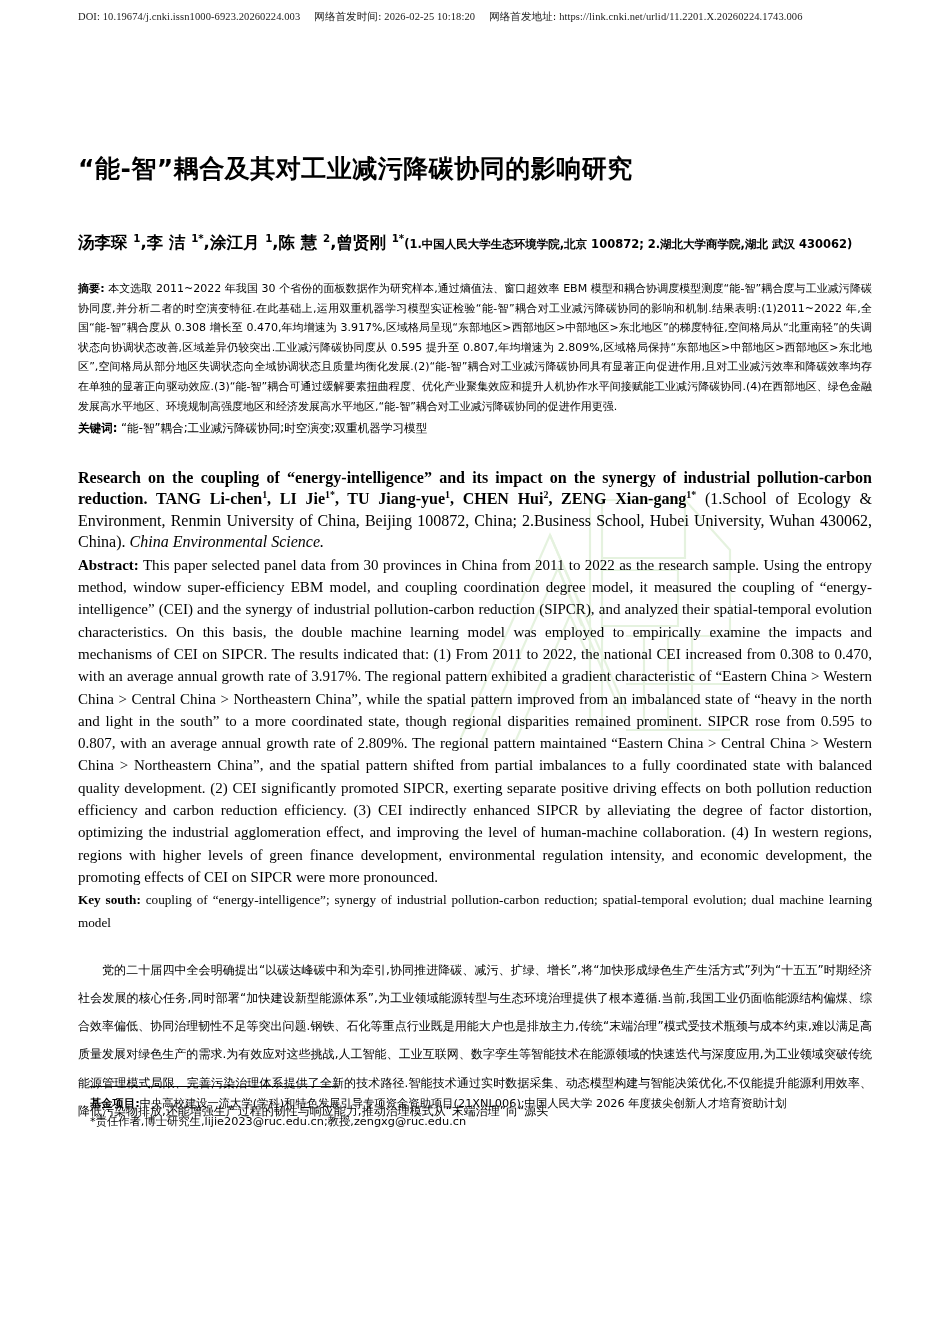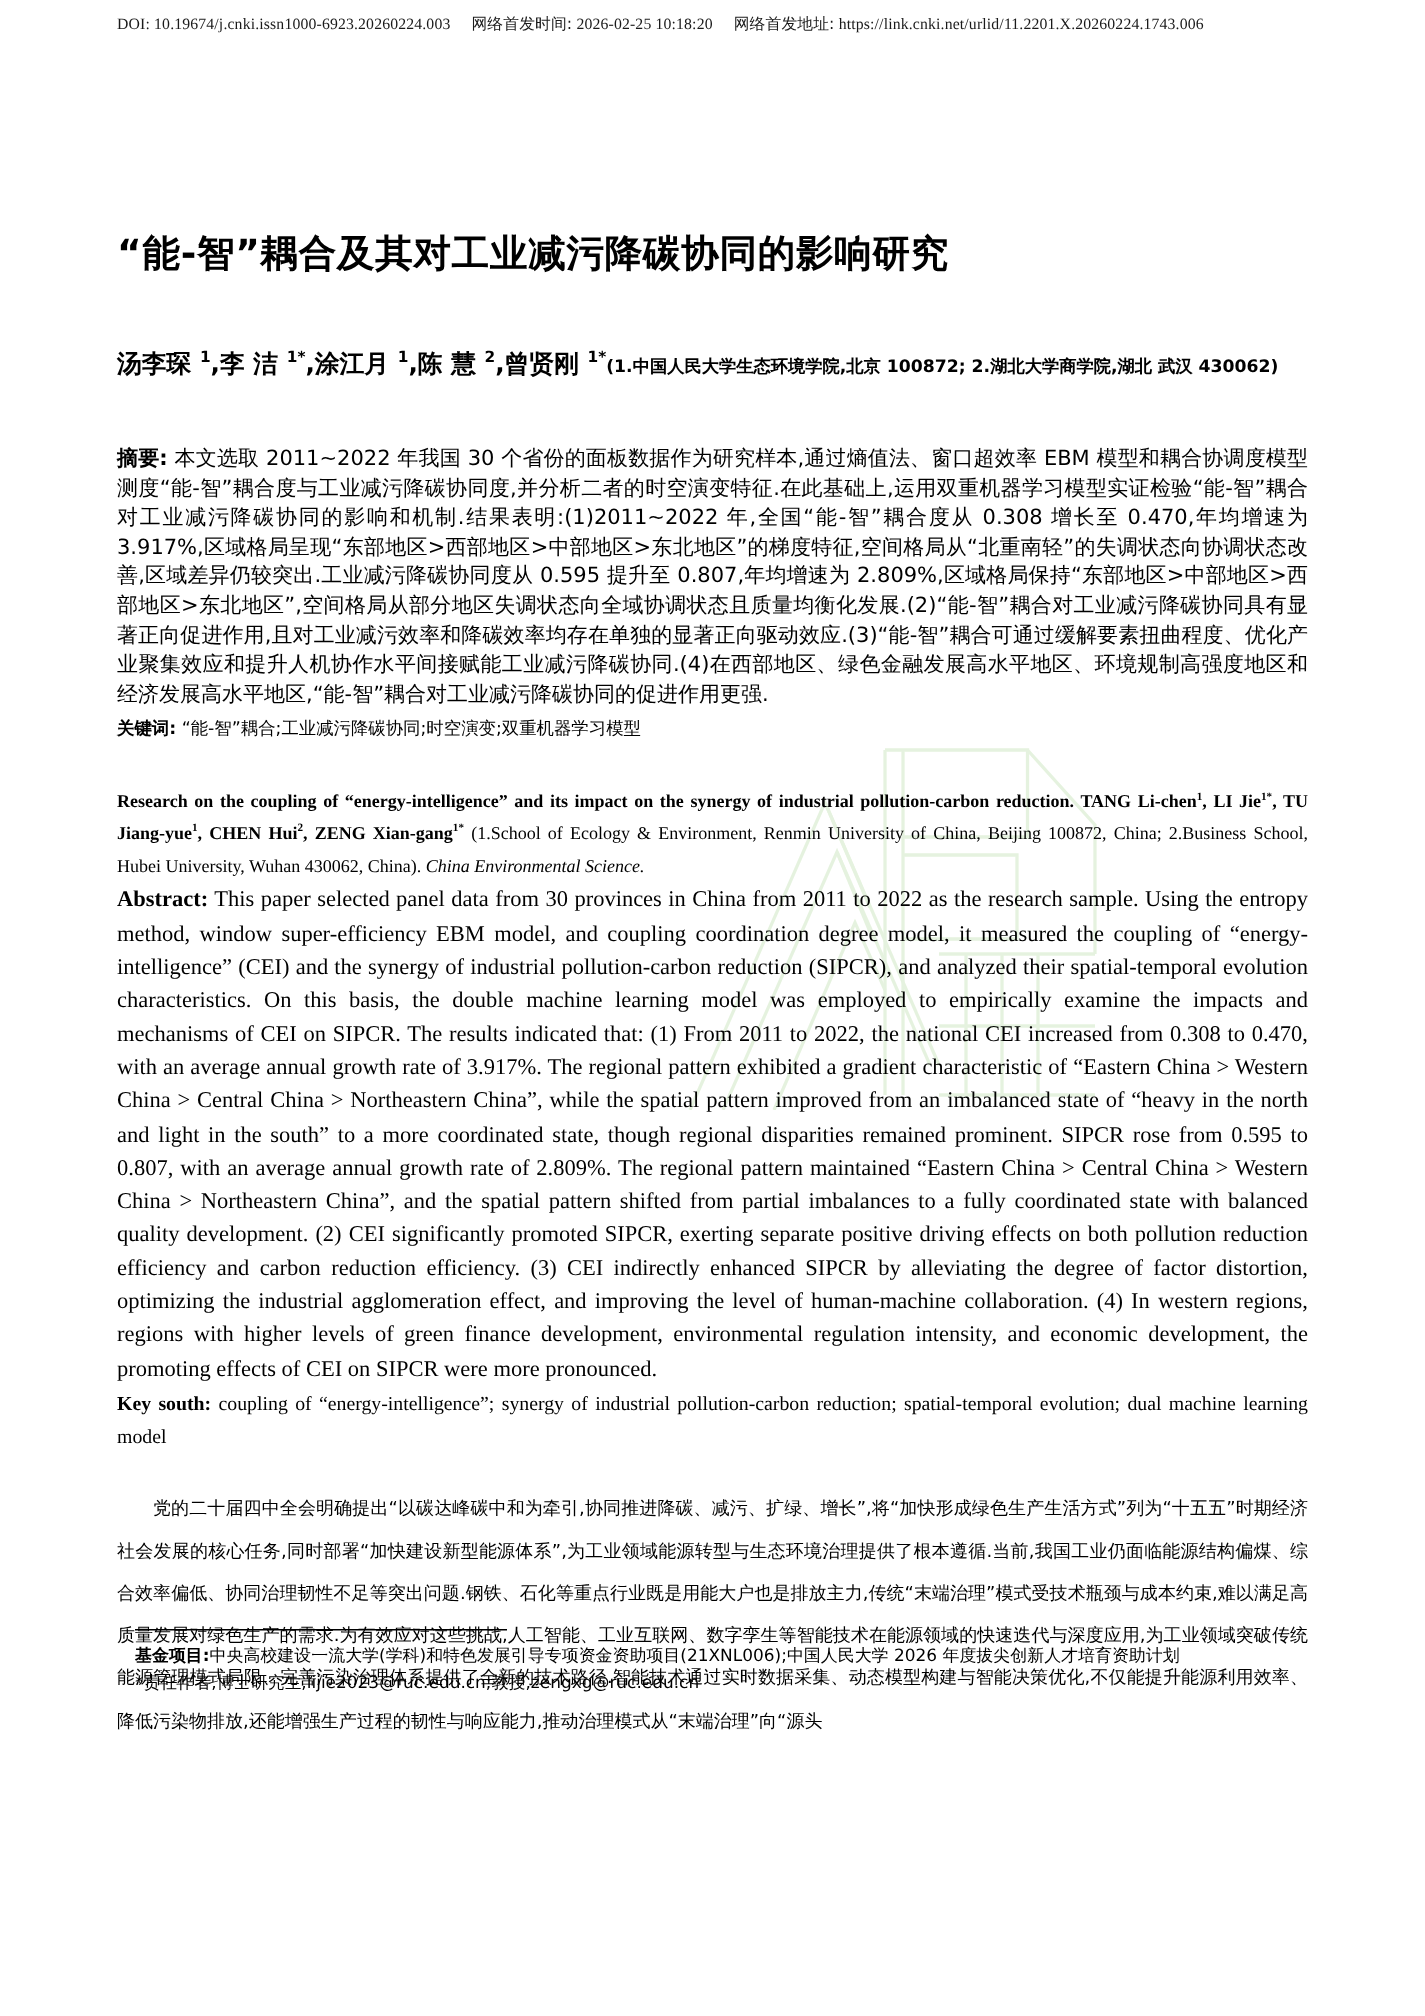--- a/index.html
+++ b/index.html
@@ -74,41 +74,41 @@
     font-weight: bold;
   }
   .authors-cn .aff {
     font-size: 11.5px;
     font-family: "DejaVu Sans", "Liberation Sans", sans-serif;
   }
   sup { font-size: 0.62em; vertical-align: super; line-height: 0; }
 
   
   .abstract-cn {
-    margin-top: 38px;
-    font-size: 14px;
+    margin-top: 20px;
+    font-size: 11px;
     line-height: 19.6px;
     text-align: justify;
     font-family: "DejaVu Sans", "Liberation Sans", sans-serif;
   }
   .abstract-cn .lbl,
   .keywords-cn .lbl {
     font-weight: bold;
   }
   .keywords-cn {
     margin-top: 3px;
     font-size: 11.6px;
     line-height: 19.6px;
     font-family: "DejaVu Sans", "Liberation Sans", sans-serif;
   }
 
   
   .en-title {
     margin-top: 28px;
-    font-size: 12px;
+    font-size: 16px;
     line-height: 21.5px;
     font-weight: bold;
     text-align: justify;
     font-family: "Liberation Serif", "DejaVu Serif", serif;
   }
   .en-title .normal { font-weight: normal; }
   .en-title .italic { font-style: italic; font-weight: normal; }
   .abstract-en {
     margin-top: 1px;
     font-size: 15px;

